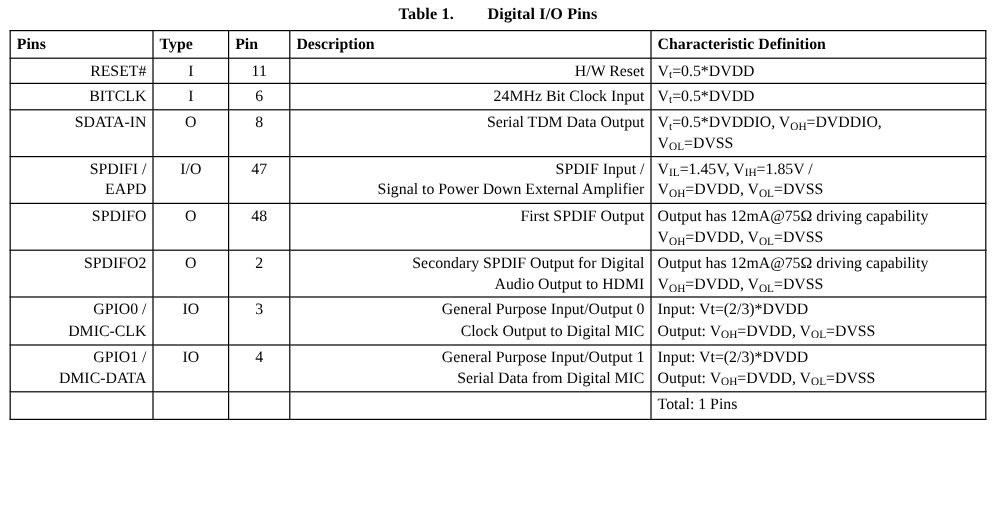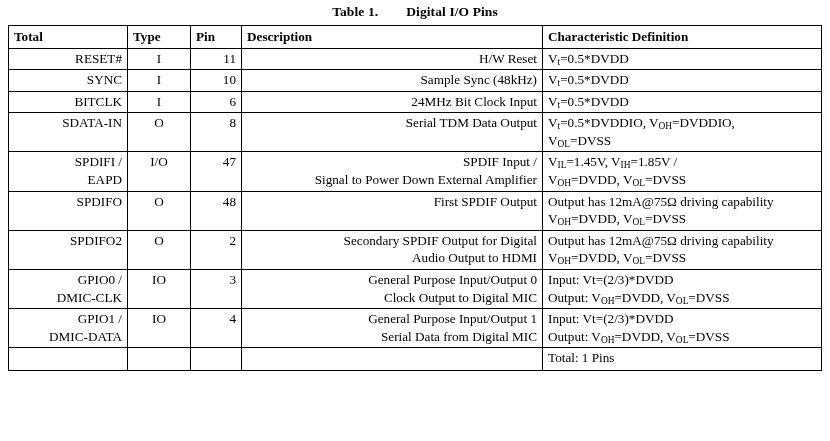--- a/index.html
+++ b/index.html
@@ -53,21 +53,21 @@
     padding-bottom: 3px;
   }
   th.c-name   { width: 108px; }
   th.c-type   { width: 52px;  text-align: center; }
   th.c-pin    { width: 40px;  text-align: center; }
   th.c-desc   { width: 290px; }
   th.c-char   { width: auto;  }
 
   td.name   { text-align: right; }
   td.type   { text-align: center; }
-  td.pin    { text-align: right; }
+  td.pin    { text-align: center; }
   td.desc   { text-align: right; }
   td.char   { text-align: left; }
 
   .line { display: block; white-space: nowrap; }
   .line + .line { margin-top: 2px; }
 
   sub {
     font-size: 9.4px;
     vertical-align: -0.22em;
     line-height: 0;
@@ -81,21 +81,21 @@
 
 <div class="page">
 
   <div class="caption">
     <span class="cap-num">Table 1.</span><span>Digital I/O Pins</span>
   </div>
 
   <table class="pins">
     <thead>
       <tr>
-        <th class="c-name">Total</th>
+        <th class="c-name">Pins</th>
         <th class="c-type">Type</th>
         <th class="c-pin">Pin</th>
         <th class="c-desc">Description</th>
         <th class="c-char">Characteristic Definition</th>
       </tr>
     </thead>
     <tbody id="tbody">
         <tr>
           <td class="name">
             <span class="line">RESET#</span>
@@ -104,33 +104,20 @@
           <td class="pin">11</td>
           <td class="desc">
             <span class="line">H/W Reset</span>
           </td>
           <td class="char">
             <span class="line">V<sub>t</sub>=0.5*DVDD</span>
           </td>
         </tr>
         <tr>
           <td class="name">
-            <span class="line">SYNC</span>
-          </td>
-          <td class="type">I</td>
-          <td class="pin">10</td>
-          <td class="desc">
-            <span class="line">Sample Sync (48kHz)</span>
-          </td>
-          <td class="char">
-            <span class="line">V<sub>t</sub>=0.5*DVDD</span>
-          </td>
-        </tr>
-        <tr>
-          <td class="name">
             <span class="line">BITCLK</span>
           </td>
           <td class="type">I</td>
           <td class="pin">6</td>
           <td class="desc">
             <span class="line">24MHz Bit Clock Input</span>
           </td>
           <td class="char">
             <span class="line">V<sub>t</sub>=0.5*DVDD</span>
           </td>

